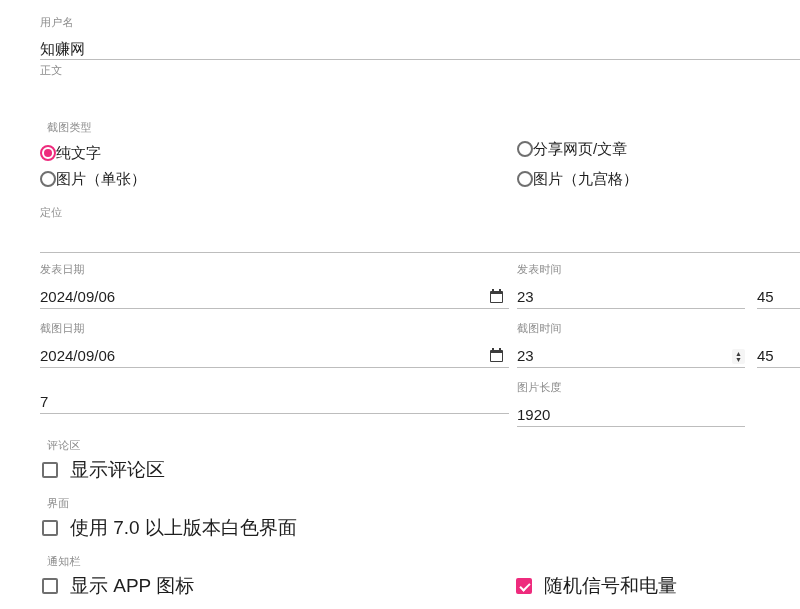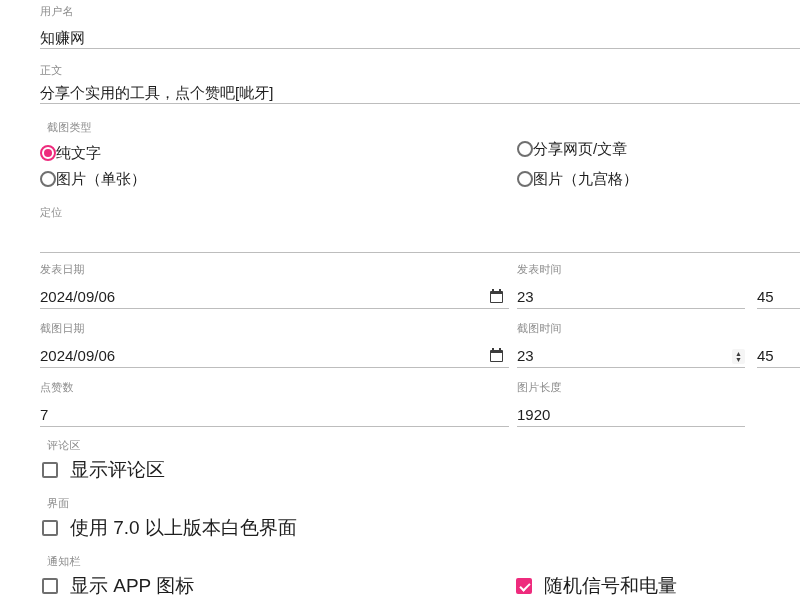--- a/index.html
+++ b/index.html
@@ -63,28 +63,27 @@
     content:""; position:absolute; left:2px; top:2.5px; width:8px; height:4px;
     border-left:2px solid #fff; border-bottom:2px solid #fff;
     transform:rotate(-45deg);
   }
   .chkrow { position:absolute; display:flex; align-items:center; height:18px; cursor:pointer; }
   .chkrow .optlbl { font-size:19px; line-height:18px; margin-left:12px; color:#1e1e1e; white-space:nowrap; }
 </style>
 </head>
 <body>
 
-<div class="field" style="left:40px; top:5px; width:760px">
+<div class="field" style="left:40px; top:16px; width:760px">
   <div class="lbl">用户名</div>
   <div class="vrow" style="">知赚网</div>
 </div>
 
 <div class="field" style="left:40px; top:64px; width:760px">
   <div class="lbl">正文</div>
-  <div class="vrow" style="margin-top:5px">分享个实用的工具，点个赞吧[呲牙]</div>
 </div>
 
 <div class="lbl abs" style="left:40px; top:121px">截图类型</div>
 
 <div class="opt" style="left:40px; top:144px">
   <span class="radio on"></span>
   <span class="optlbl">纯文字</span>
 </div>
 <div class="opt" style="left:517px; top:140px">
   <span class="radio"></span>
@@ -136,21 +135,20 @@
         <span>▼</span>
       </span>
   </div>
 </div>
 <div class="field" style="left:757px; top:322px; width:120px">
   <div style="height:13px"></div>
   <div class="vrow row24">45</div>
 </div>
 
 <div class="field" style="left:40px; top:381px; width:469px">
-  <div class="lbl">点赞数</div>
   <div class="vrow row24">7</div>
 </div>
 <div class="field" style="left:517px; top:381px; width:228px">
   <div class="lbl">图片长度</div>
   <div class="vrow row24">1920</div>
 </div>
 
 <div class="lbl abs" style="left:40px; top:439px">评论区</div>
 <div class="chkrow" style="left:42px; top:461px">
   <span class="chk"></span>

